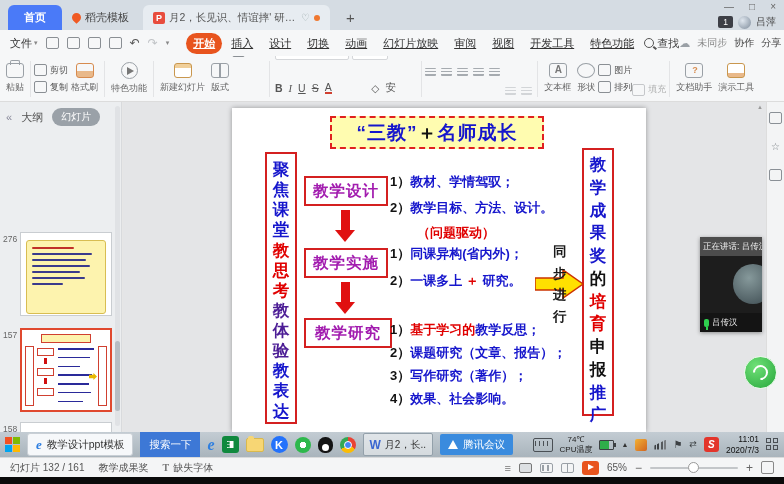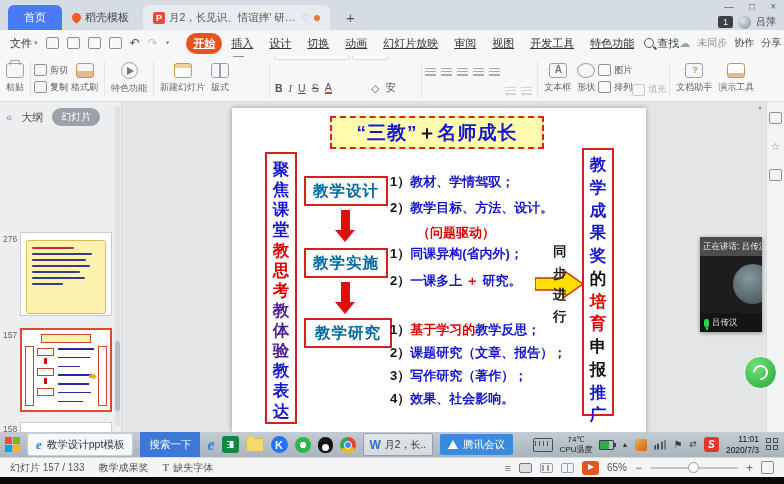--- a/index.html
+++ b/index.html
@@ -3,21 +3,21 @@
 <meta charset="utf-8">
 <style>
   html,body{margin:0;padding:0;background:#888;}
   .screen{position:relative;width:784px;height:484px;background:#e6e6e6;overflow:hidden;
     font-family:"Liberation Sans",sans-serif;-webkit-font-smoothing:antialiased;}
   
   .tabbar{position:absolute;left:0;top:0;width:784px;height:30px;background:#d5dce3;
     display:flex;align-items:flex-end;padding-left:8px;box-sizing:border-box;}
   .tab{height:25px;display:flex;align-items:center;gap:4px;font-size:11px;color:#444;
     padding:0 10px;border-radius:6px 6px 0 0;white-space:nowrap;}
-  .tab-home{background:#4a7af8;color:#fff;width:34px;justify-content:center;font-weight:normal;margin-top:21px;}
+  .tab-home{background:#4a7af8;color:#fff;width:34px;justify-content:center;font-weight:bold;margin-top:21px;}
   .tab-doc{background:#e7ecf1;margin-left:4px;}
   .doctitle{max-width:128px;overflow:hidden;text-overflow:ellipsis;font-size:10.5px;color:#555;}
   .flame{width:9px;height:9px;border-radius:50% 50% 50% 0;background:#f05a23;transform:rotate(-45deg);}
   .picon{width:12px;height:12px;background:#e84c3d;color:#fff;border-radius:2px;font-size:9px;
     font-weight:bold;display:flex;align-items:center;justify-content:center;}
   .heart{color:#9aa;font-size:10px;}
   .odot{width:6px;height:6px;border-radius:50%;background:#f07830;}
   .newtab{margin-left:10px;font-size:15px;color:#555;padding:0 6px;height:25px;display:flex;align-items:center;}
   .winctl{position:absolute;right:8px;top:2px;display:flex;gap:15px;color:#666;font-size:10px;line-height:1;}
   .userbox{position:absolute;right:8px;top:15px;display:flex;align-items:center;gap:5px;font-size:10px;color:#444;}
@@ -107,21 +107,21 @@
   .slide{position:absolute;left:232px;top:108px;width:414px;height:324px;background:#fff;
     box-shadow:0 0 5px rgba(0,0,0,.35);overflow:hidden;font-weight:bold;}
   .c-blue{color:#1616cc;} .c-red{color:#e00000;} .c-navy{color:#4c1d95;} .c-black{color:#111;}
   .stitle{position:absolute;left:98px;top:8px;width:214px;height:33px;background:#fffcb0;border:2px dashed #e02020;
     display:flex;align-items:center;justify-content:center;font-size:19px;letter-spacing:1px;box-sizing:border-box;white-space:nowrap;}
   .vcol{position:absolute;width:32px;border:2px solid #d42020;background:#fff;text-align:center;
     font-size:16.5px;line-height:1.22;word-break:break-all;padding-top:5px;box-sizing:border-box;}
   .vleft{left:33px;top:44px;height:272px;}
   .vright{left:350px;top:40px;height:268px;line-height:1.38;font-family:Liberation Mono, monospace;}
   .fbox{position:absolute;left:72px;width:84px;height:30px;border:2px solid #d42020;background:#fff;display:flex;
-    align-items:center;justify-content:center;font-size:15.5px;color:#0369a1;letter-spacing:1px;box-sizing:border-box;white-space:nowrap;}
+    align-items:center;justify-content:center;font-size:15.5px;color:#a21caf;letter-spacing:1px;box-sizing:border-box;white-space:nowrap;}
   .darr{position:absolute;left:103px;display:flex;flex-direction:column;align-items:center;}
   .darr .sh{width:9px;height:20px;background:#e01010;}
   .darr .hd{width:0;height:0;border-left:10px solid transparent;border-right:10px solid transparent;border-top:12px solid #e01010;}
   .tg{position:absolute;left:158px;font-size:13px;white-space:nowrap;}
   .sline{line-height:16px;}
   .tg-design .sline{margin-bottom:10px;}
   .tg-impl .sline{margin-bottom:11px;}
   .tg-research .sline{margin-bottom:7px;}
   .problem{position:absolute;left:185px;top:116px;color:#e00000;font-size:13px;}
   .syncv{position:absolute;left:321px;top:133px;width:15px;font-size:13.5px;color:#1a1a1a;
@@ -561,21 +561,21 @@
     </span>
     <span class="sgrid">
         <i></i>
         <i></i>
         <i></i>
         <i></i>
       </span>
   </div>
 
   <div class="statusbar">
-    <span>幻灯片 157 / 133</span>
+    <span>幻灯片 132 / 161</span>
     <span>教学成果奖</span>
     <span class="mfont">
       <span class="tbico">T</span>
       <span>缺失字体</span>
     </span>
     <span class="sright">
       <span class="notesico">≡</span>
       <span class="vw on"></span>
       <span class="vw grid"></span>
       <span class="vw book"></span>

